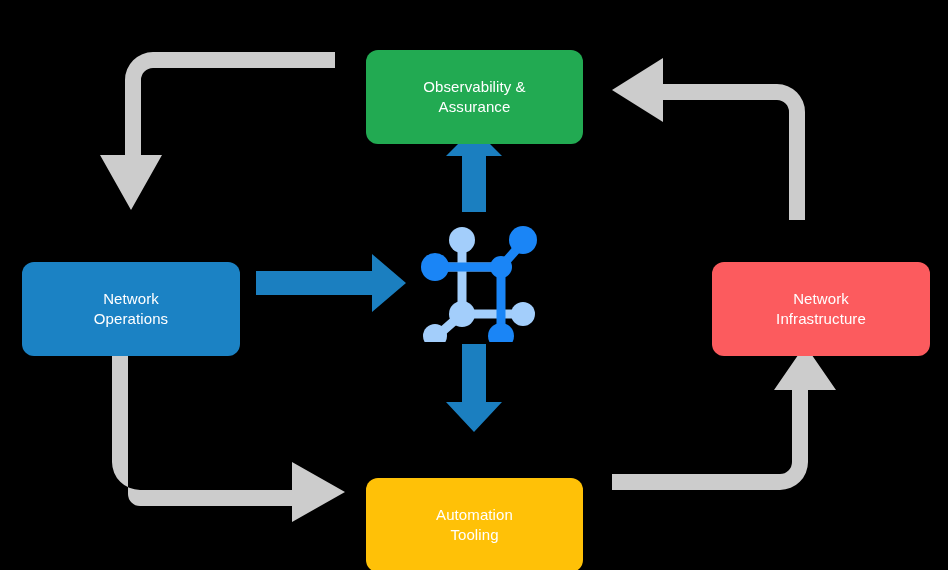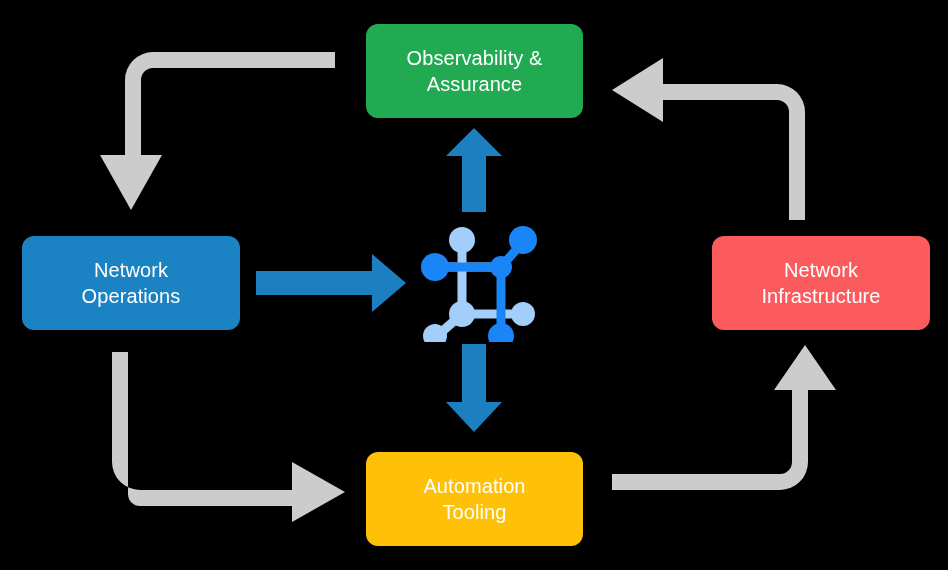--- a/index.html
+++ b/index.html
@@ -16,26 +16,27 @@
     font-family: "Liberation Sans", "DejaVu Sans", sans-serif;
   }
   .node-box {
     position: absolute;
     border-radius: 12px;
     display: flex;
     align-items: center;
     justify-content: center;
     text-align: center;
     color: #ffffff;
-    font-size: 20px;
+    font-size: 15px;
     line-height: 1.32;
     letter-spacing: 0.1px;
     box-sizing: border-box;
     padding: 4px 10px;
     white-space: pre-line;
+    margin-top: 26px;
   }
   #box-observability {
     left: 366px; top: 24px; width: 217px; height: 94px;
     background: #22aa52;
   }
   #box-operations {
     left: 22px; top: 236px; width: 218px; height: 94px;
     background: #1b82c4;
   }
   #box-infrastructure {

